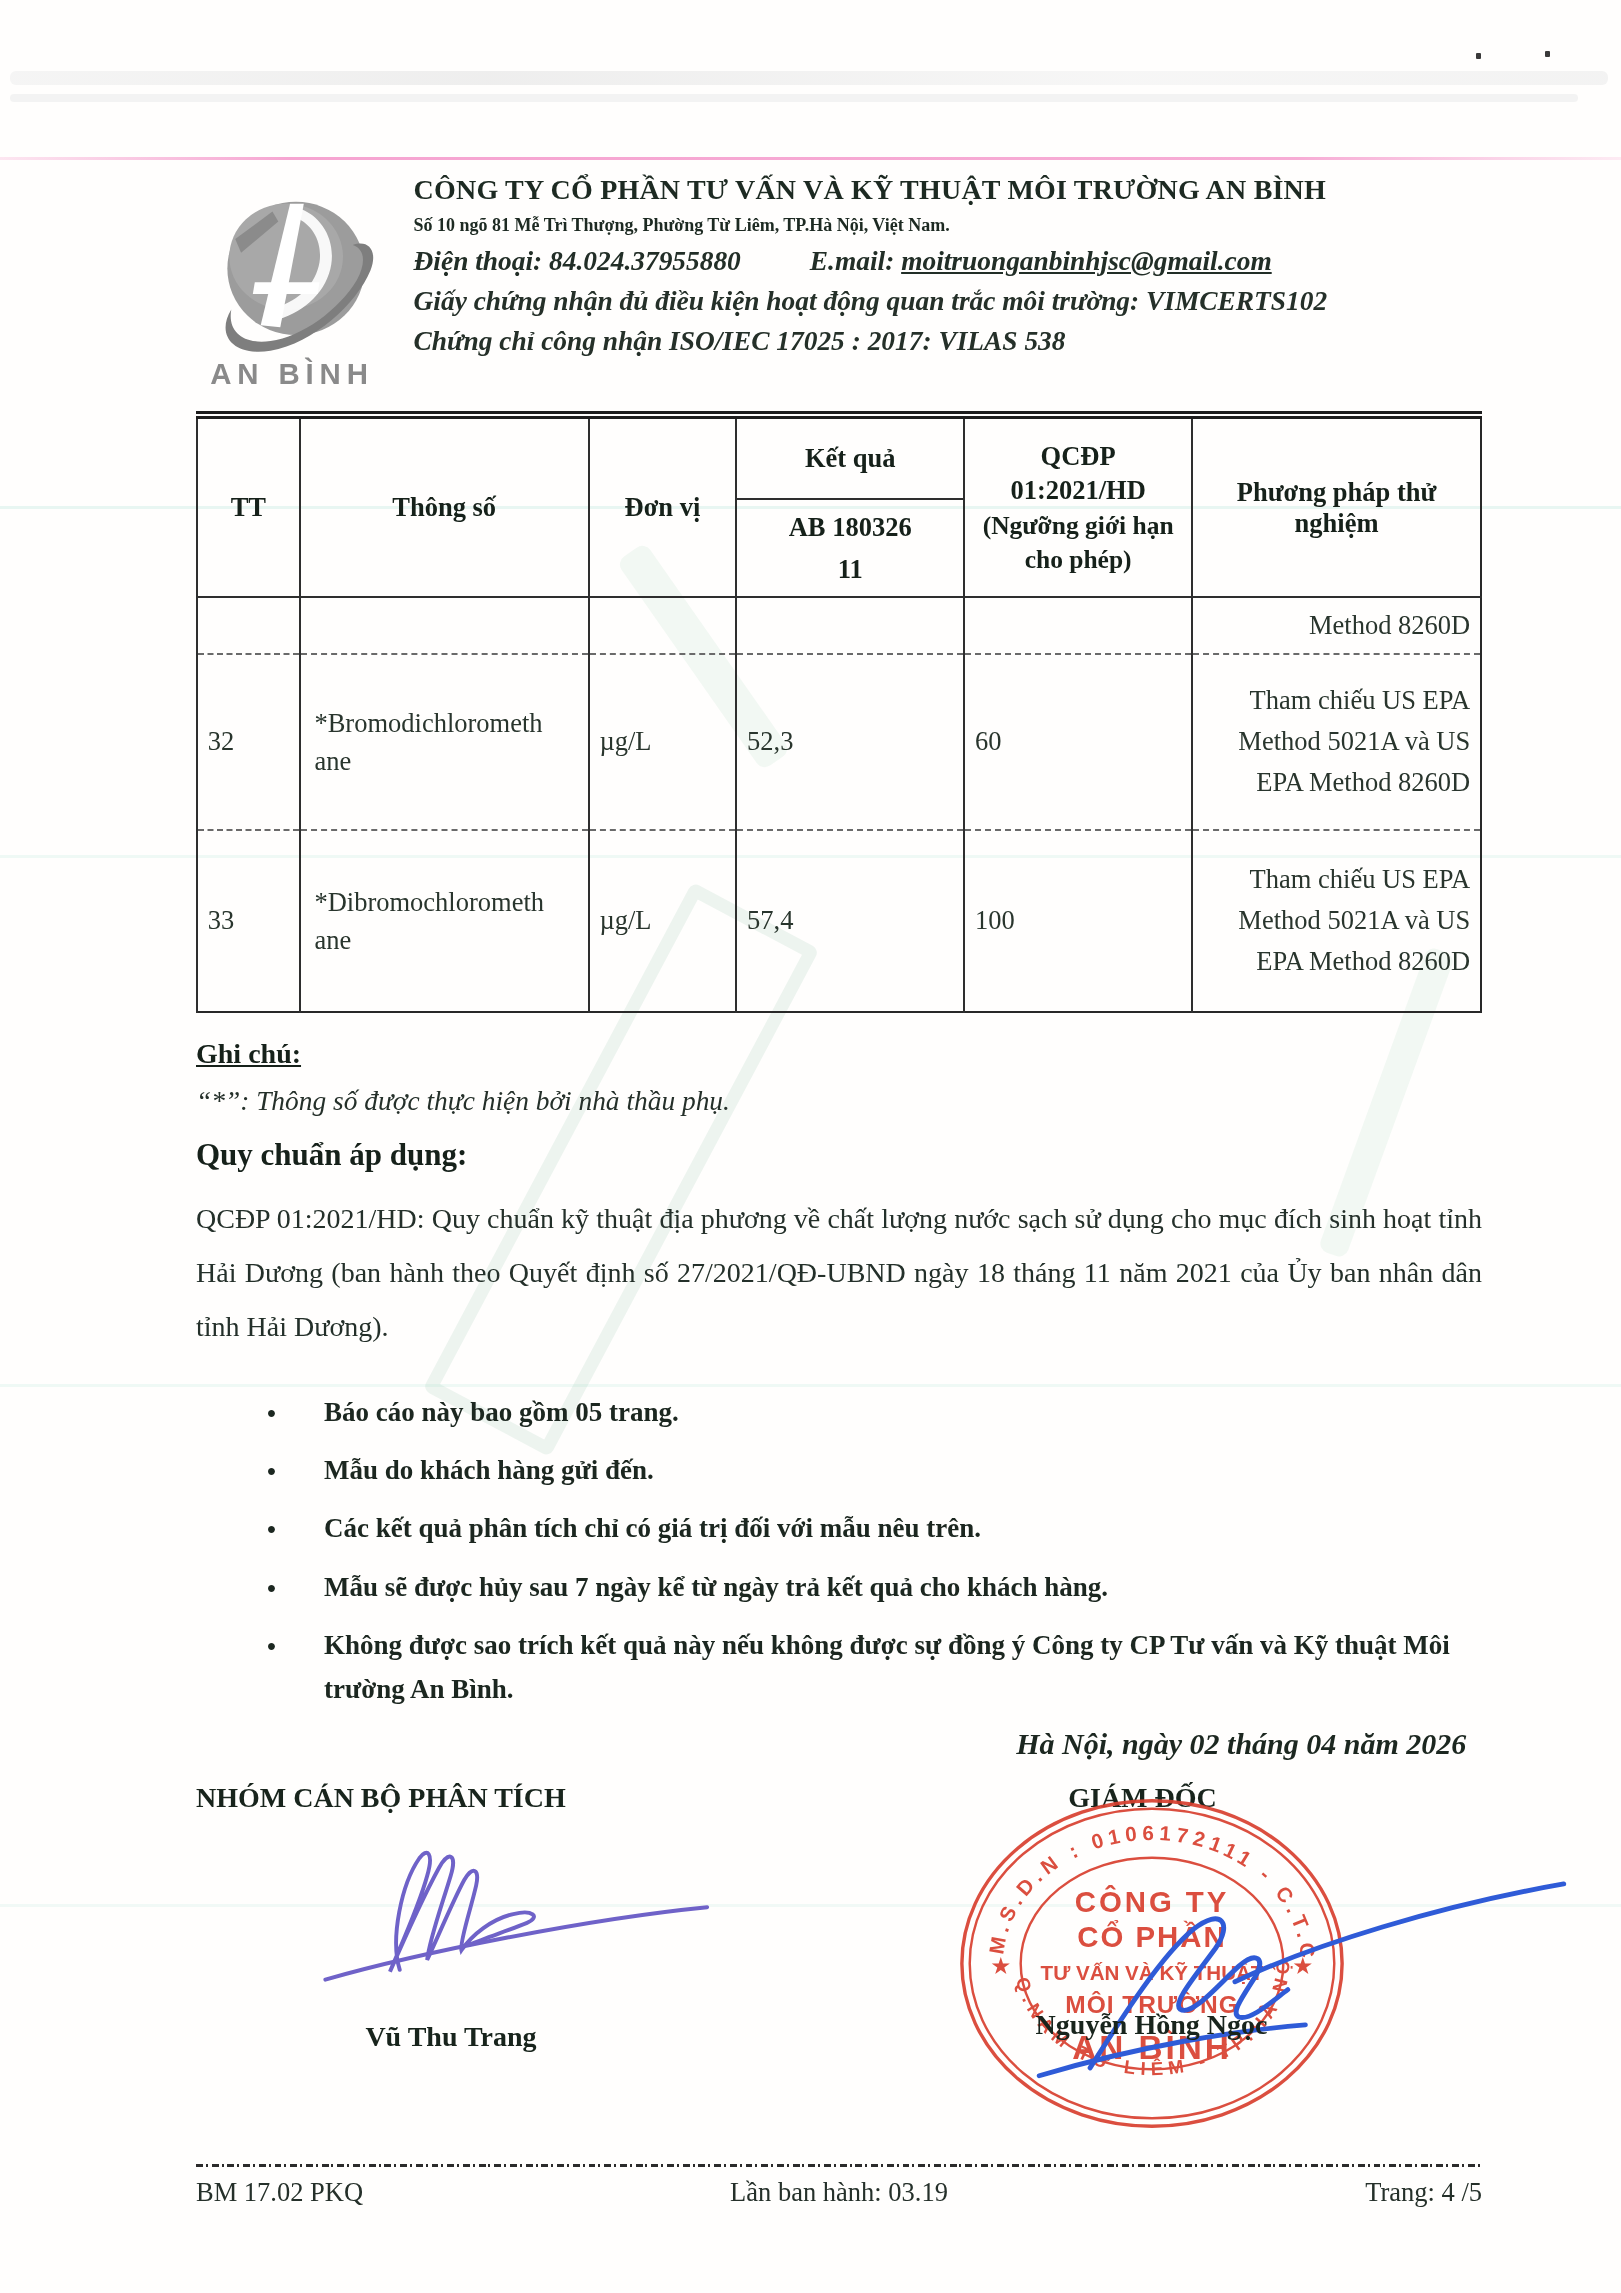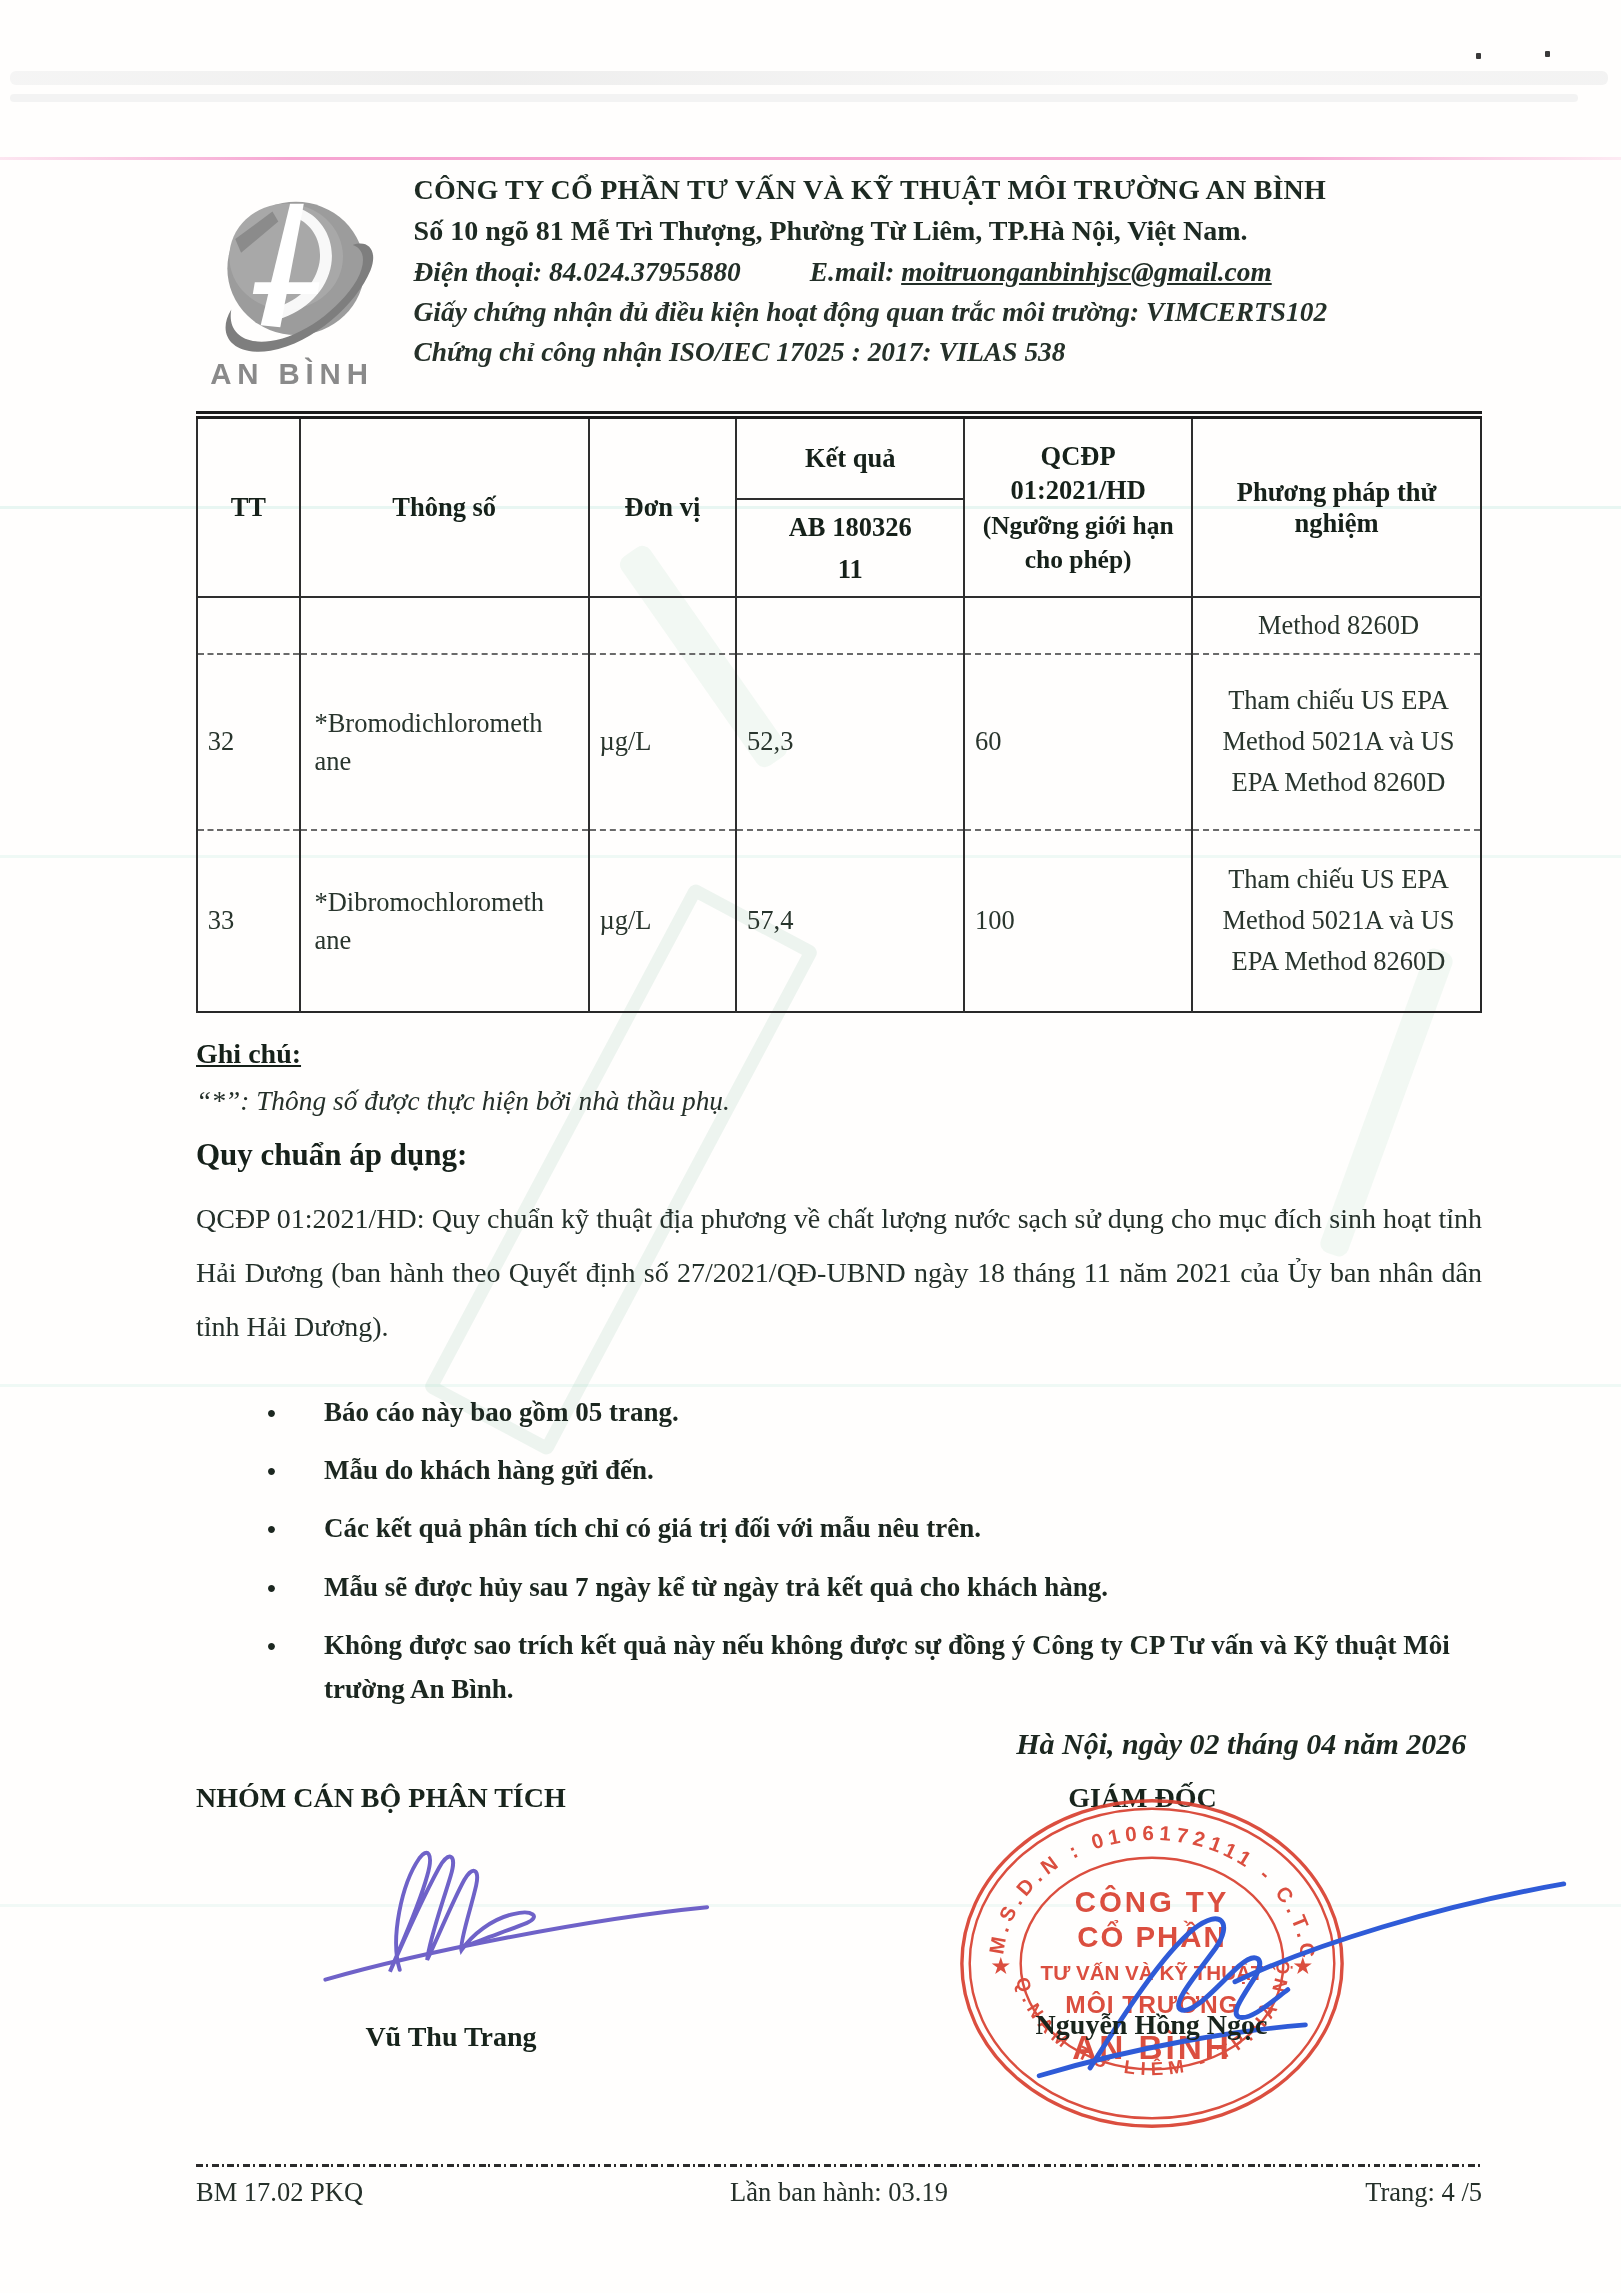--- a/index.html
+++ b/index.html
@@ -21,21 +21,21 @@
   .dot{width:4.9px;height:5.9px;background:#3a3a3a;border-radius:1px;}
   .wm{position:absolute;border:13.7px solid rgba(140,195,165,.16);border-radius:7.8px;transform:rotate(28deg);pointer-events:none;}
   .wm2{position:absolute;background:rgba(150,205,175,.12);transform:rotate(-35deg);pointer-events:none;border-radius:9.8px;}
   
   .content{position:absolute;left:196px;top:174px;width:1286px;}
   
   .letterhead{display:flex;align-items:flex-start;}
   .logo-wrap{flex:0 0 196px;padding-top:13.7px;}
   .head-text{margin-left:21.6px;flex:1;}
   .company-name{font-size:28px;font-weight:bold;letter-spacing:0.2px;color:#1d2a22;margin:0 0 8.8px 0;}
-  .addr{font-size:28px;font-weight:bold;color:#1d2a22;margin:0 0 9.8px 0;}
+  .addr{font-size:18px;font-weight:bold;color:#1d2a22;margin:0 0 9.8px 0;}
   .contact-row{font-size:27.4px;font-weight:bold;font-style:italic;margin:0 0 9.8px 0;display:flex;}
   .contact-phone{margin-right:69px;}
   .email-val{text-decoration:underline;}
   .cert{font-size:27.4px;font-weight:bold;font-style:italic;margin:0 0 8.8px 0;color:#253029;}
   
   table.results{
     width:100%;border-collapse:collapse;table-layout:fixed;
     margin-top:13.7px;
     border:2.9px solid #282828;
     border-top:8.8px double #1d1d1d;
@@ -51,21 +51,21 @@
   .results .hdr-split-top{border-bottom:2px solid #2e2e2e;height:71px;}
   .results .hdr-sub{height:88px;}
   .results tr.hdr-main th{border-bottom:2px solid #2e2e2e;}
   .results tbody td{border-top:2px dashed #6a6a6a;color:#29352d;}
   .results tbody tr.cont-row td{border-top:none;}
   .cont-row{height:57px;}
   .row-32{height:176px;}
   .row-33{height:182px;}
   .cell-param{text-align:left !important;padding-left:13.7px !important;}
   .cell-param span{display:inline-block;max-width:237px;word-break:break-all;line-height:1.45;}
-  .cell-method{text-align:center;padding-left:13.7px !important;line-height:1.55;}
+  .cell-method{text-align:right;padding-left:13.7px !important;line-height:1.55;}
   .cell-limit{font-weight:bold;color:#141f18;}
   .cell-result{color:#3f4f46;}
   .kq-sub span{display:inline-block;max-width:147px;line-height:1.6;}
   .hdr-limit{line-height:1.3;}
   .hdr-limit .sm{font-size:25.5px;}
   
   .note-label{font-size:28px;font-weight:bold;text-decoration:underline;margin:25.5px 0 0 0;color:#16211a;}
   .note-italic{font-size:27.4px;font-style:italic;margin:15.7px 0 0 0;color:#25302a;}
   .std-label{font-size:31px;font-weight:bold;margin:19.6px 0 0 0;color:#16211a;}
   .std-para{font-size:28px;margin:19.6px 0 0 0;line-height:1.92;text-align:justify;color:#24302a;}

